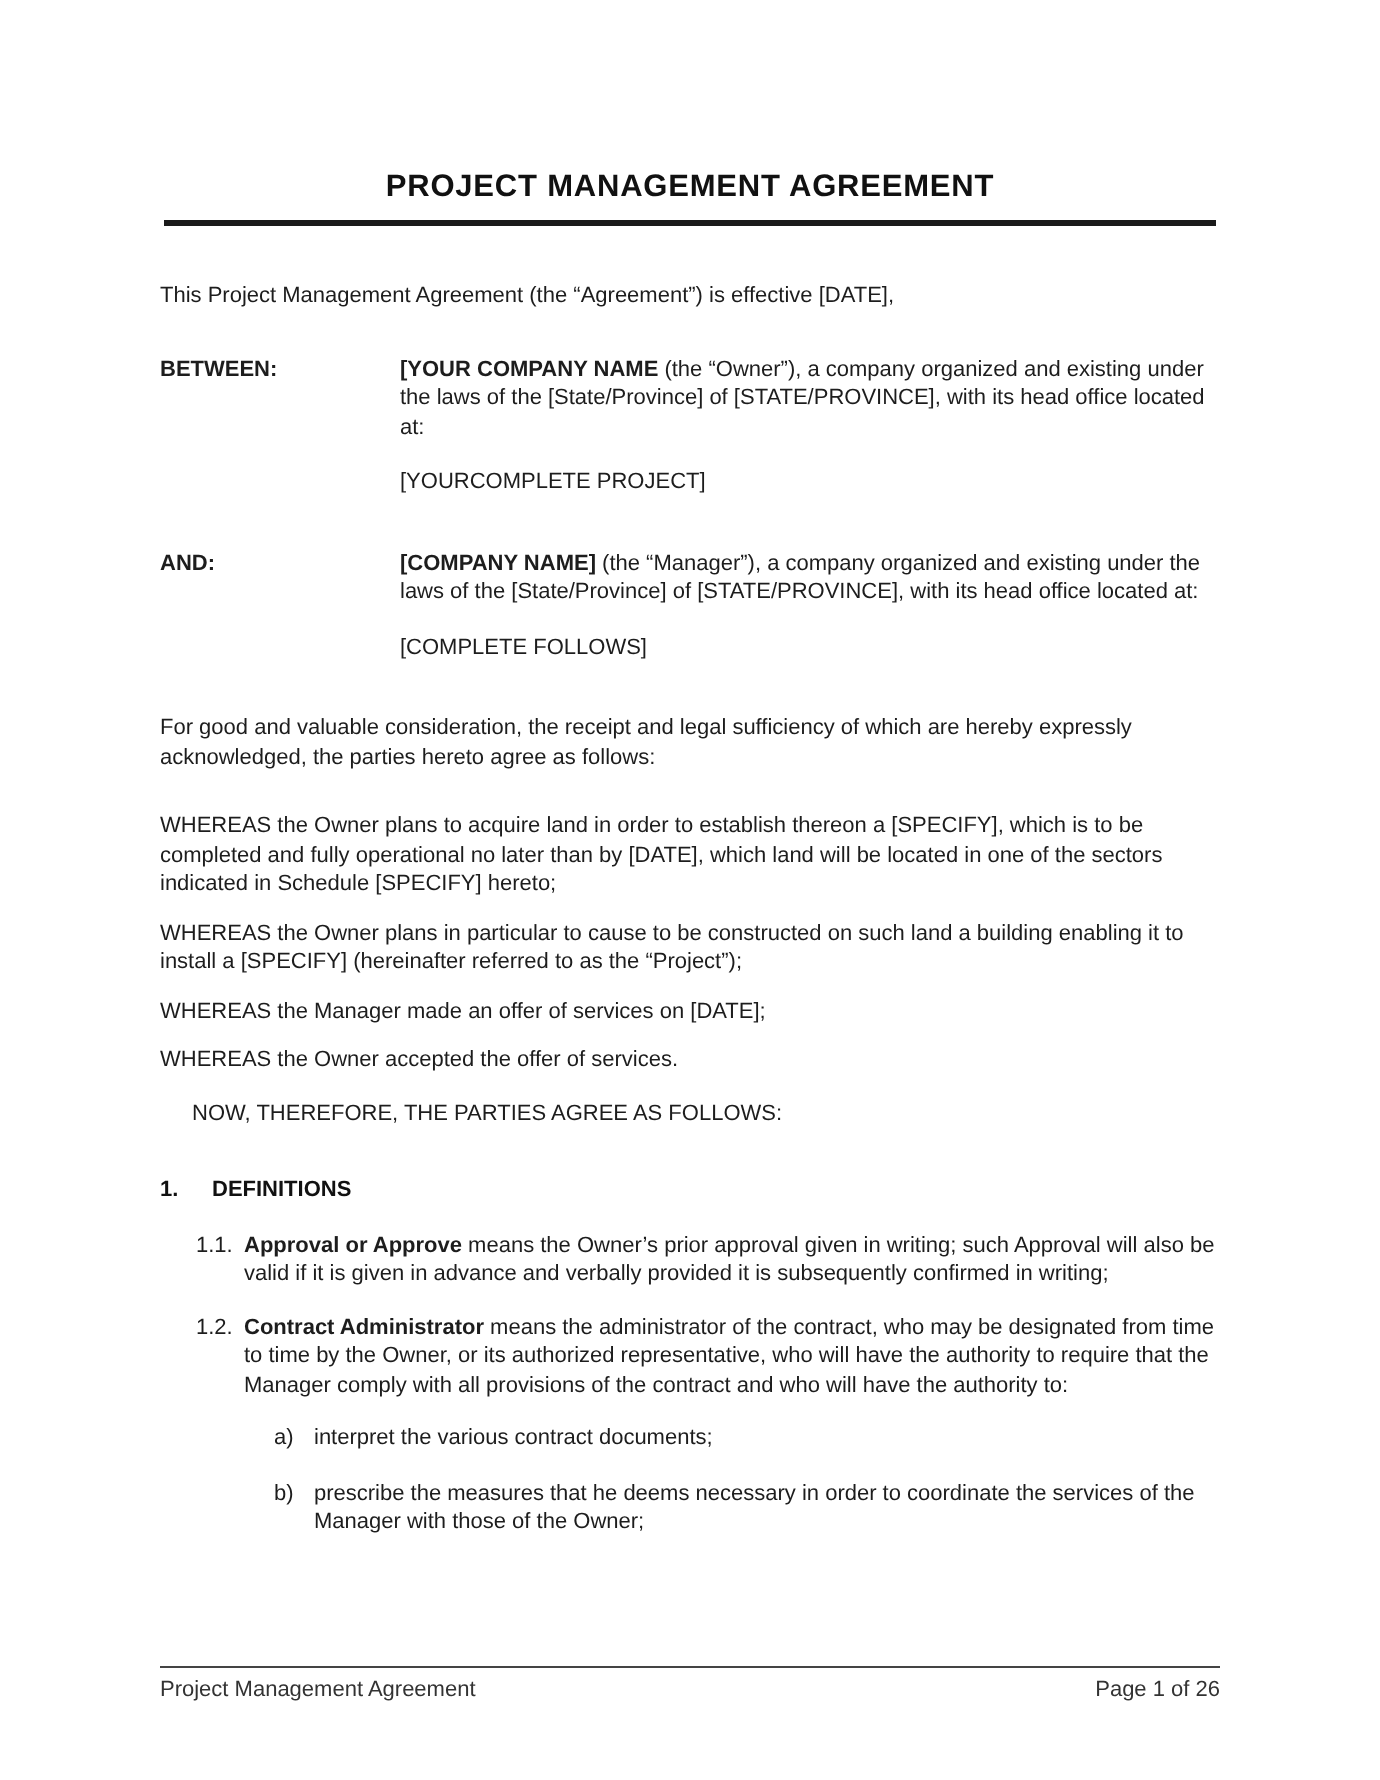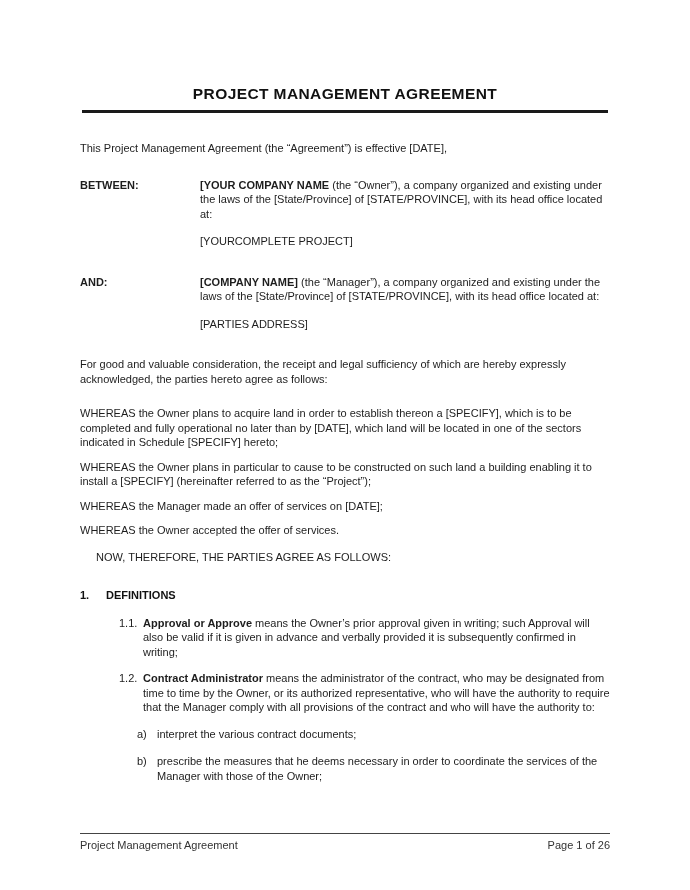--- a/index.html
+++ b/index.html
@@ -36,21 +36,21 @@
   .party-body { flex: 1; }
   .party-address { margin-top: 13px; }
   .consideration { margin: 0 0 20px 0; }
   .whereas { margin: 0 0 10px 0; }
   .whereas.last { margin-bottom: 4px; }
   .now-therefore { margin: 12px 0 24px 16px; }
   .section-heading { display: flex; font-weight: bold; margin: 0 0 13px 0; color: #111; }
   .section-number { width: 26px; flex: 0 0 26px; }
   .section-intro { margin: 0 0 10px 0; }
   .definition { display: flex; margin: 0 0 12px 0; padding-left: 18px; }
-  .def-number { width: 24px; flex: 0 0 24px; margin-left: 21px; }
+  .def-number { width: 24px; flex: 0 0 24px; }
   .def-body { flex: 1; }
   .sub-item { display: flex; margin: 0 0 13px 0; padding-left: 57px; }
   .sub-marker { width: 20px; flex: 0 0 20px; }
   .sub-body { flex: 1; }
   .bold { font-weight: bold; }
   .footer {
     position: absolute;
     left: 80px;
     right: 80px;
     top: 833px;
@@ -77,21 +77,21 @@
     <div class="party-body">
       <div><span class="bold">[YOUR COMPANY NAME</span><span> (the “Owner”), a company organized and existing under the laws of the [State/Province] of [STATE/PROVINCE], with its head office located at:</span></div>
       <div class="party-address">[YOURCOMPLETE PROJECT]</div>
     </div>
   </div>
 
   <div class="party-block">
     <div class="party-label">AND:</div>
     <div class="party-body">
       <div><span class="bold">[COMPANY NAME]</span><span> (the “Manager”), a company organized and existing under the laws of the [State/Province] of [STATE/PROVINCE], with its head office located at:</span></div>
-      <div class="party-address">[PARTIES ADDRESS]</div>
+      <div class="party-address">[COMPLETE FOLLOWS]</div>
     </div>
   </div>
 
   <p class="consideration">For good and valuable consideration, the receipt and legal sufficiency of which are hereby expressly acknowledged, the parties hereto agree as follows:</p>
 
   <p class="whereas">WHEREAS the Owner plans to acquire land in order to establish thereon a [SPECIFY], which is to be completed and fully operational no later than by [DATE], which land will be located in one of the sectors indicated in Schedule [SPECIFY] hereto;</p>
   <p class="whereas">WHEREAS the Owner plans in particular to cause to be constructed on such land a building enabling it to install a [SPECIFY] (hereinafter referred to as the “Project”);</p>
   <p class="whereas">WHEREAS the Manager made an offer of services on [DATE];</p>
   <p class="whereas last">WHEREAS the Owner accepted the offer of services.</p>
 

